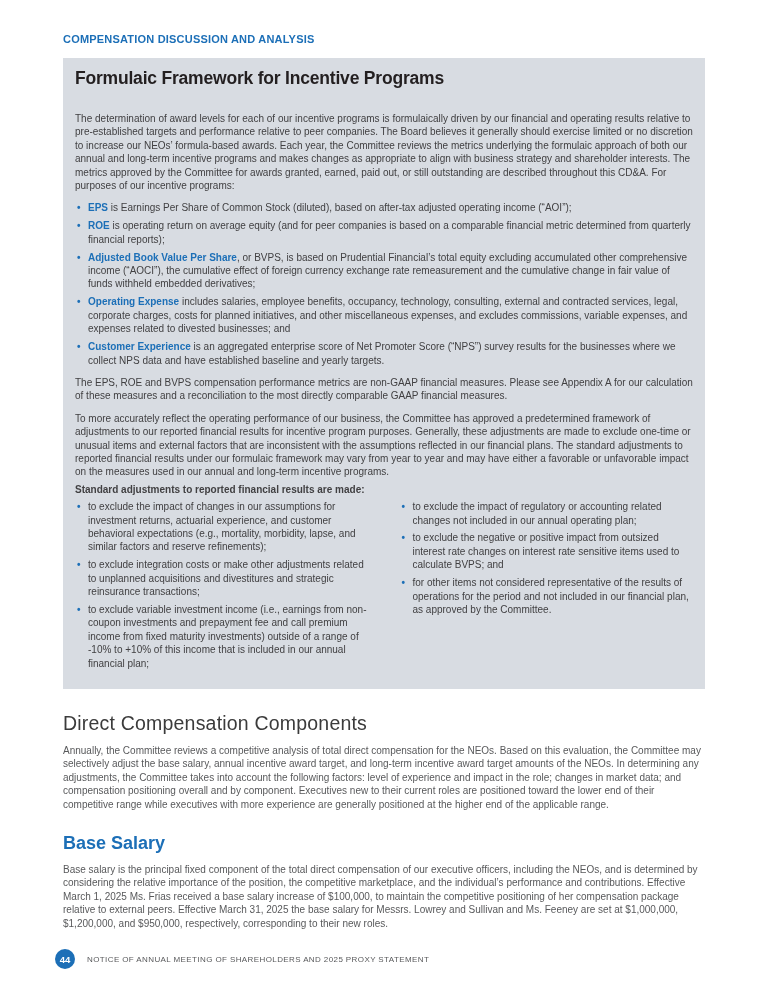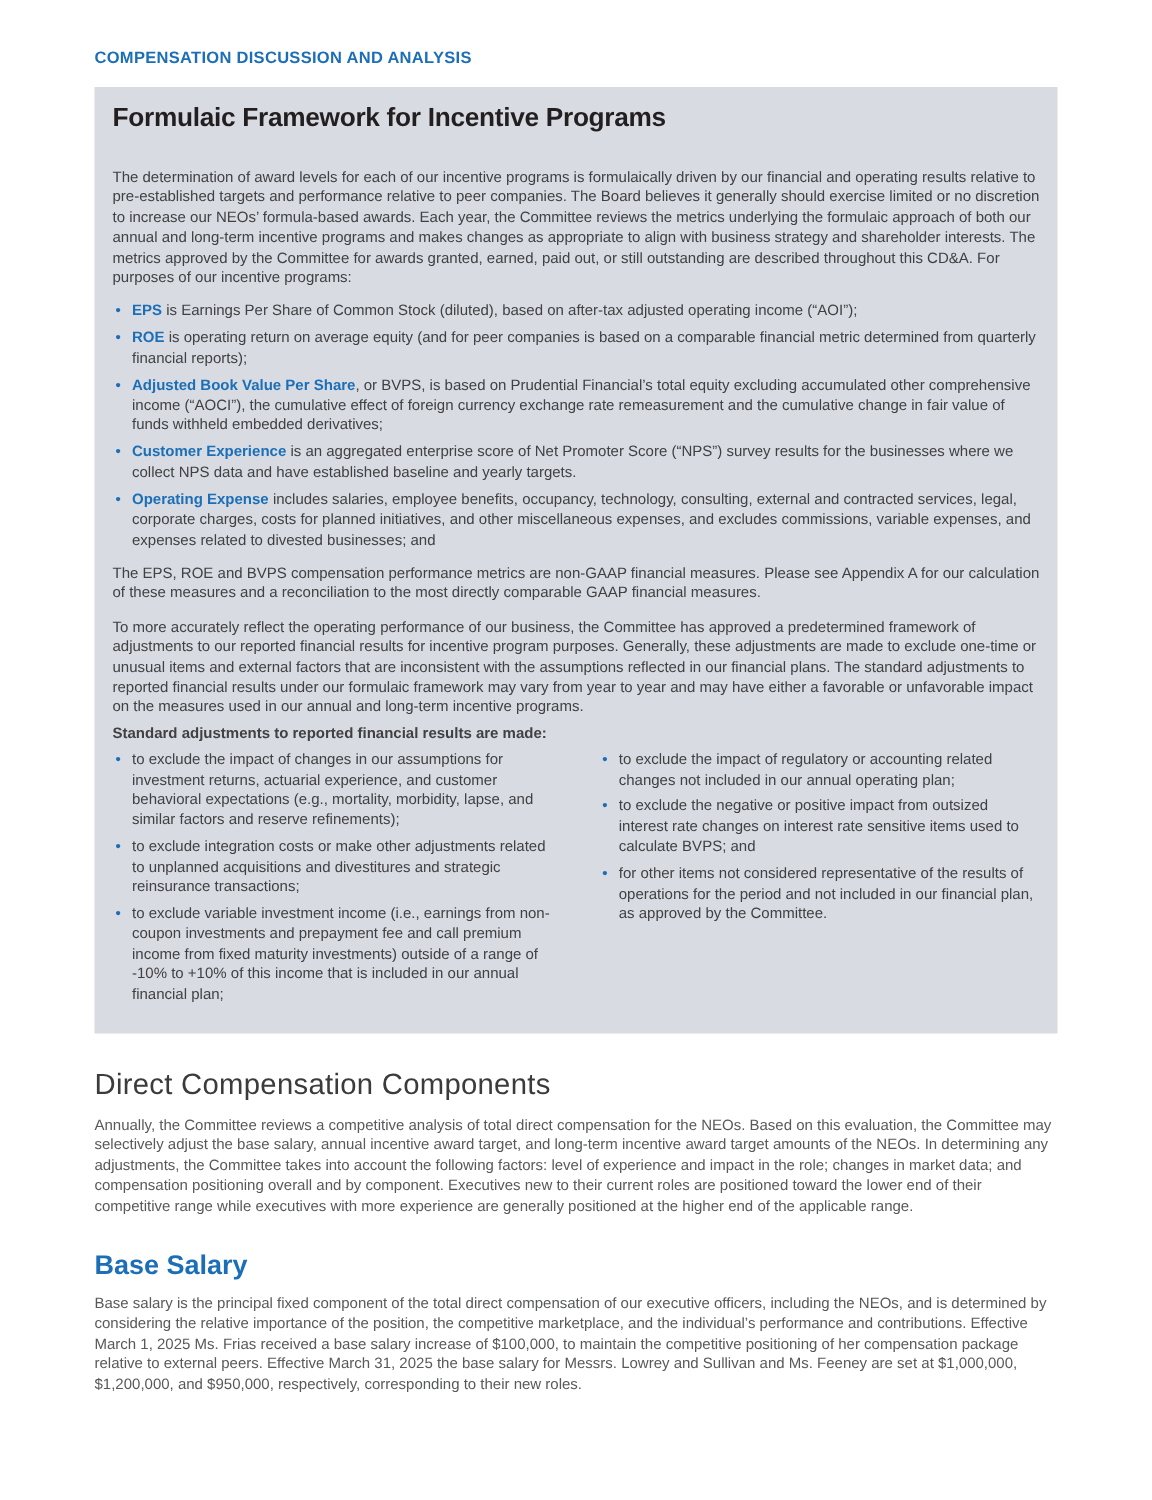--- a/index.html
+++ b/index.html
@@ -131,22 +131,22 @@
 
   <div class="content">
 
     <section class="framework-box">
       <h1>Formulaic Framework for Incentive Programs</h1>
       <p>The determination of award levels for each of our incentive programs is formulaically driven by our financial and operating results relative to pre-established targets and performance relative to peer companies. The Board believes it generally should exercise limited or no discretion to increase our NEOs’ formula-based awards. Each year, the Committee reviews the metrics underlying the formulaic approach of both our annual and long-term incentive programs and makes changes as appropriate to align with business strategy and shareholder interests. The metrics approved by the Committee for awards granted, earned, paid out, or still outstanding are described throughout this CD&amp;A. For purposes of our incentive programs:</p>
       <ul class="bullets">
           <li><span class="term">EPS</span> is Earnings Per Share of Common Stock (diluted), based on after-tax adjusted operating income (“AOI”);</li>
           <li><span class="term">ROE</span> is operating return on average equity (and for peer companies is based on a comparable financial metric determined from quarterly financial reports);</li>
           <li><span class="term">Adjusted Book Value Per Share</span>, or BVPS, is based on Prudential Financial’s total equity excluding accumulated other comprehensive income (“AOCI”), the cumulative effect of foreign currency exchange rate remeasurement and the cumulative change in fair value of funds withheld embedded derivatives;</li>
+          <li><span class="term">Operating Expense</span> includes salaries, employee benefits, occupancy, technology, consulting, external and contracted services, legal, corporate charges, costs for planned initiatives, and other miscellaneous expenses, and excludes commissions, variable expenses, and expenses related to divested businesses; and</li>
           <li><span class="term">Customer Experience</span> is an aggregated enterprise score of Net Promoter Score (“NPS”) survey results for the businesses where we collect NPS data and have established baseline and yearly targets.</li>
-          <li><span class="term">Operating Expense</span> includes salaries, employee benefits, occupancy, technology, consulting, external and contracted services, legal, corporate charges, costs for planned initiatives, and other miscellaneous expenses, and excludes commissions, variable expenses, and expenses related to divested businesses; and</li>
         </ul>
       <p>The EPS, ROE and BVPS compensation performance metrics are non-GAAP financial measures. Please see Appendix A for our calculation of these measures and a reconciliation to the most directly comparable GAAP financial measures.</p>
       <p class="tight">To more accurately reflect the operating performance of our business, the Committee has approved a predetermined framework of adjustments to our reported financial results for incentive program purposes. Generally, these adjustments are made to exclude one-time or unusual items and external factors that are inconsistent with the assumptions reflected in our financial plans. The standard adjustments to reported financial results under our formulaic framework may vary from year to year and may have either a favorable or unfavorable impact on the measures used in our annual and long-term incentive programs.</p>
       <p class="bold-lead tight">Standard adjustments to reported financial results are made:</p>
       <div class="two-col">
         <div class="col">
           <ul class="bullets">
               <li>to exclude the impact of changes in our assumptions for investment returns, actuarial experience, and customer behavioral expectations (e.g., mortality, morbidity, lapse, and similar factors and reserve refinements);</li>
               <li>to exclude integration costs or make other adjustments related to unplanned acquisitions and divestitures and strategic reinsurance transactions;</li>
               <li>to exclude variable investment income (i.e., earnings from non-coupon investments and prepayment fee and call premium income from fixed maturity investments) outside of a range of -10% to +10% of this income that is included in our annual financial plan;</li>
@@ -163,14 +163,18 @@
     </section>
 
     <h2 class="section-title">Direct Compensation Components</h2>
     <p class="body-para">Annually, the Committee reviews a competitive analysis of total direct compensation for the NEOs. Based on this evaluation, the Committee may selectively adjust the base salary, annual incentive award target, and long-term incentive award target amounts of the NEOs. In determining any adjustments, the Committee takes into account the following factors: level of experience and impact in the role; changes in market data; and compensation positioning overall and by component. Executives new to their current roles are positioned toward the lower end of their competitive range while executives with more experience are generally positioned at the higher end of the applicable range.</p>
 
     <h3 class="sub-title">Base Salary</h3>
     <p class="body-para">Base salary is the principal fixed component of the total direct compensation of our executive officers, including the NEOs, and is determined by considering the relative importance of the position, the competitive marketplace, and the individual’s performance and contributions. Effective March 1, 2025 Ms. Frias received a base salary increase of $100,000, to maintain the competitive positioning of her compensation package relative to external peers. Effective March 31, 2025 the base salary for Messrs. Lowrey and Sullivan and Ms. Feeney are set at $1,000,000, $1,200,000, and $950,000, respectively, corresponding to their new roles.</p>
 
   </div>
 
+  <div class="footer">
+    <span class="page-circle">44</span>
+    <span class="footer-label">NOTICE OF ANNUAL MEETING OF SHAREHOLDERS AND 2025 PROXY STATEMENT</span>
+  </div>
 
 </div>
 
 </body></html>

